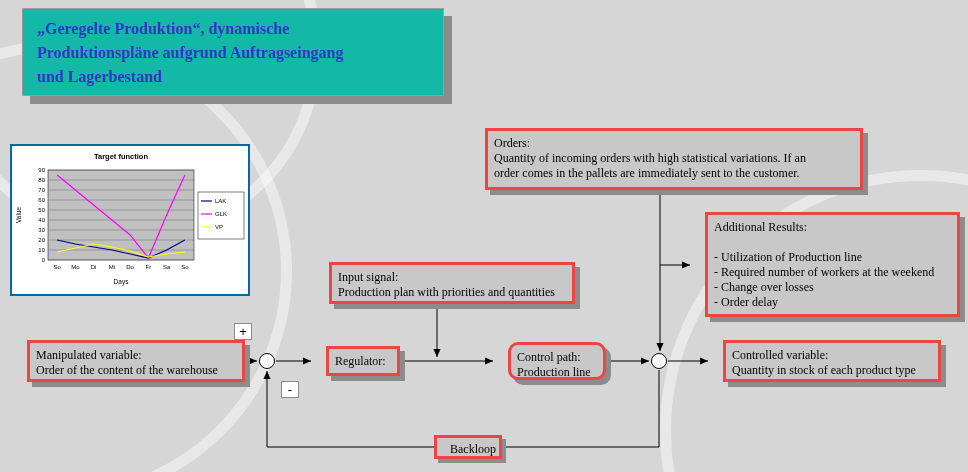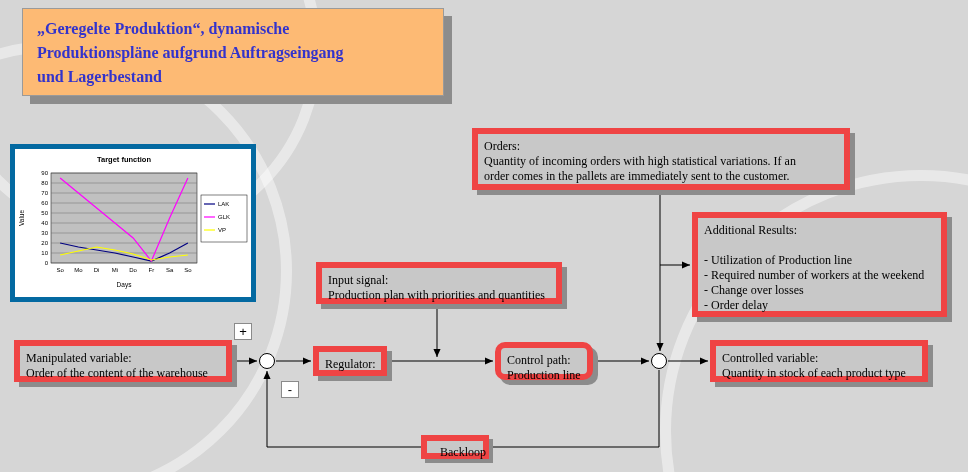--- a/index.html
+++ b/index.html
@@ -4,26 +4,26 @@
 <style>
   html,body{margin:0;padding:0;}
   .canvas{position:relative;width:968px;height:472px;background:#d6d6d6;overflow:hidden;
           font-family:"Liberation Serif",serif;color:#000;}
   .ring{position:absolute;border-radius:50%;border:11px solid rgba(255,255,255,0.45);z-index:0;}
   #ring1{left:-60px;top:-140px;width:360px;height:360px;}
   #ring2{left:-170px;top:40px;width:440px;height:440px;}
   #ring3{left:660px;top:170px;width:500px;height:500px;}
 
   .title-box{position:absolute;left:22px;top:8px;width:422px;height:88px;box-sizing:border-box;
-             background:#fdba74;border:1px solid #9a9a9a;box-shadow:8px 8px 0 #8c8c8c;
+             background:#14b8a6;border:1px solid #9a9a9a;box-shadow:8px 8px 0 #8c8c8c;
              padding:8px 14px;z-index:2;}
   .title-box .tl{display:block;font-weight:bold;font-size:16px;line-height:24px;color:#3333cc;}
 
-  .dbox{position:absolute;background:#c8c8c8;border:6px solid #ef4444;box-shadow:5px 5px 0 #8c8c8c;
-        font-size:12px;line-height:15px;padding:5px 6px;box-sizing:border-box;z-index:2;}
+  .dbox{position:absolute;background:#c8c8c8;border:3px solid #ef4444;box-shadow:5px 5px 0 #8c8c8c;
+        font-size:12px;line-height:15px;padding:5px 6px;box-sizing:border-box;z-index:2;margin-left:13px;}
   .dbox .ln{white-space:nowrap;min-height:15px;}
 
   #box-orders{left:472px;top:128px;width:378px;height:62px;}
   #box-additional{left:692px;top:212px;width:255px;height:105px;}
   #box-input{left:316px;top:262px;width:246px;height:42px;}
   #box-manipulated{left:14px;top:340px;width:218px;height:42px;}
   #box-regulator{left:313px;top:346px;width:74px;height:30px;}
   #box-controlpath{left:495px;top:342px;width:98px;height:38px;border-radius:10px;}
   #box-controlled{left:710px;top:340px;width:218px;height:42px;}
   #box-backloop{left:421px;top:435px;width:68px;height:24px;text-align:center;
@@ -37,21 +37,21 @@
   .sign{position:absolute;width:18px;height:17px;background:#fff;border:1px solid #8a8a8a;
         text-align:center;font-size:13px;line-height:15px;z-index:2;box-sizing:border-box;
         font-family:"Liberation Sans",sans-serif;}
   #sign-plus{left:234px;top:323px;}
   #sign-minus{left:281px;top:381px;}
 
   #connectors{position:absolute;left:0;top:0;width:968px;height:472px;z-index:1;pointer-events:none;}
   #connectors line,#connectors polyline{stroke:#000;stroke-width:1;fill:none;}
 
   .chart-box{position:absolute;left:10px;top:144px;width:236px;height:148px;background:#fff;
-             border:5px solid #0369a1;z-index:2;}
+             border:2px solid #0369a1;z-index:2;}
   .chart-box svg text{font-family:"Liberation Sans",sans-serif;fill:#000;}
 </style>
 </head>
 <body>
 
 <div class="canvas">
 
   <div class="ring" id="ring1"></div>
   <div class="ring" id="ring2"></div>
   <div class="ring" id="ring3"></div>

